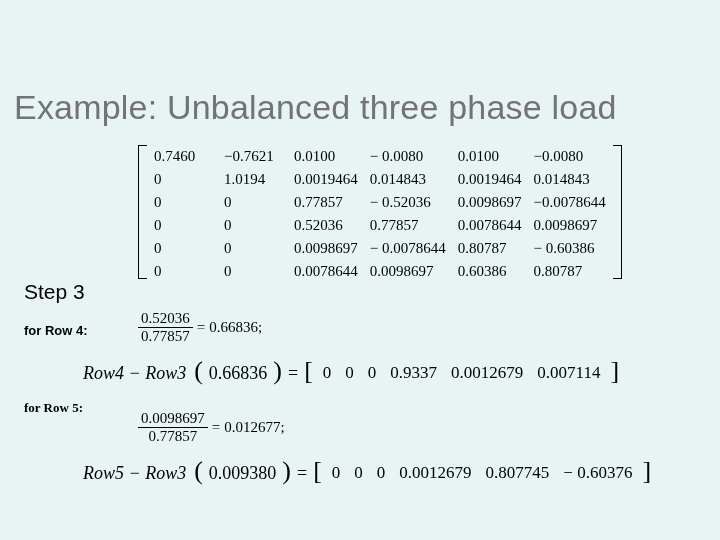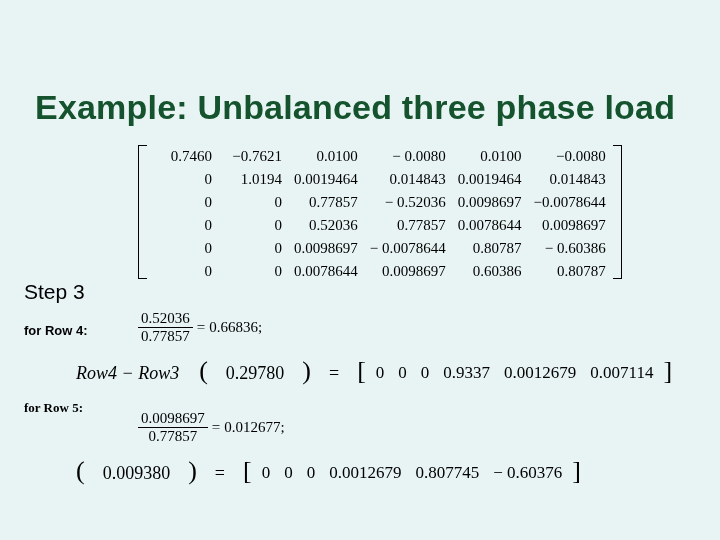--- a/index.html
+++ b/index.html
@@ -17,38 +17,36 @@
     height: 540px;
     position: relative;
     box-sizing: border-box;
   }
   .title {
     position: absolute;
     top: 88px;
     left: 14px;
     right: 14px;
     font-size: 34px;
-    font-weight: 700;
-    color: #14532d;
+    font-weight: 400;
+    color: #737373;
     letter-spacing: 0.2px;
-    margin-left: 21px;
   }
   .matrix {
     position: absolute;
     top: 145px;
     left: 148px;
     font-family: "Times New Roman", serif;
     font-size: 15px;
   }
   .matrix table {
     border-collapse: collapse;
   }
   .matrix td {
     padding: 3px 6px;
-    text-align: right;
     min-width: 58px;
     white-space: nowrap;
   }
   .bracket-left, .bracket-right {
     position: absolute;
     top: 0;
     width: 8px;
     height: 132px;
     border-top: 1.2px solid #000;
     border-bottom: 1.2px solid #000;
@@ -90,26 +88,26 @@
     font-family: "Times New Roman", serif;
     font-size: 15px;
     display: flex;
     align-items: center;
     gap: 4px;
   }
   .ratio4 { position: absolute; top: 310px; left: 138px; }
   .ratio5 { position: absolute; top: 410px; left: 138px; }
   .resrow {
     position: absolute;
-    left: 76px;
+    left: 83px;
     font-family: "Times New Roman", serif;
     font-size: 18px;
     display: flex;
     align-items: center;
-    gap: 18px;
+    gap: 6px;
   }
   .resrow .ital { font-style: italic; margin-right: 2px; }
   .resrow .big { font-size: 26px; line-height: 1; position: relative; top: -2px; }
   .resrow4 { top: 360px; }
   .resrow5 { top: 460px; }
   .vec {
     display: inline-flex;
     align-items: center;
     gap: 6px;
     font-size: 17px;
@@ -200,36 +198,37 @@
       <span class="num">0.0098697</span>
       <span class="den">0.77857</span>
     </span>
     <span>=</span>
     <span>0.012677;</span>
   </div>
 
   <div class="resrow resrow4">
     <span class="ital">Row4 − Row3</span>
     <span class="big">(</span>
-    <span>0.29780</span>
+    <span>0.66836</span>
     <span class="big">)</span>
     <span>=</span>
     <span class="vec">
       <span class="lb">[</span>
       <span class="cell">0</span>
       <span class="cell">0</span>
       <span class="cell">0</span>
       <span class="cell">0.9337</span>
       <span class="cell">0.0012679</span>
       <span class="cell">0.007114</span>
       <span class="rb">]</span>
     </span>
   </div>
 
   <div class="resrow resrow5">
+    <span class="ital">Row5 − Row3</span>
     <span class="big">(</span>
     <span>0.009380</span>
     <span class="big">)</span>
     <span>=</span>
     <span class="vec">
       <span class="lb">[</span>
       <span class="cell">0</span>
       <span class="cell">0</span>
       <span class="cell">0</span>
       <span class="cell">0.0012679</span>

